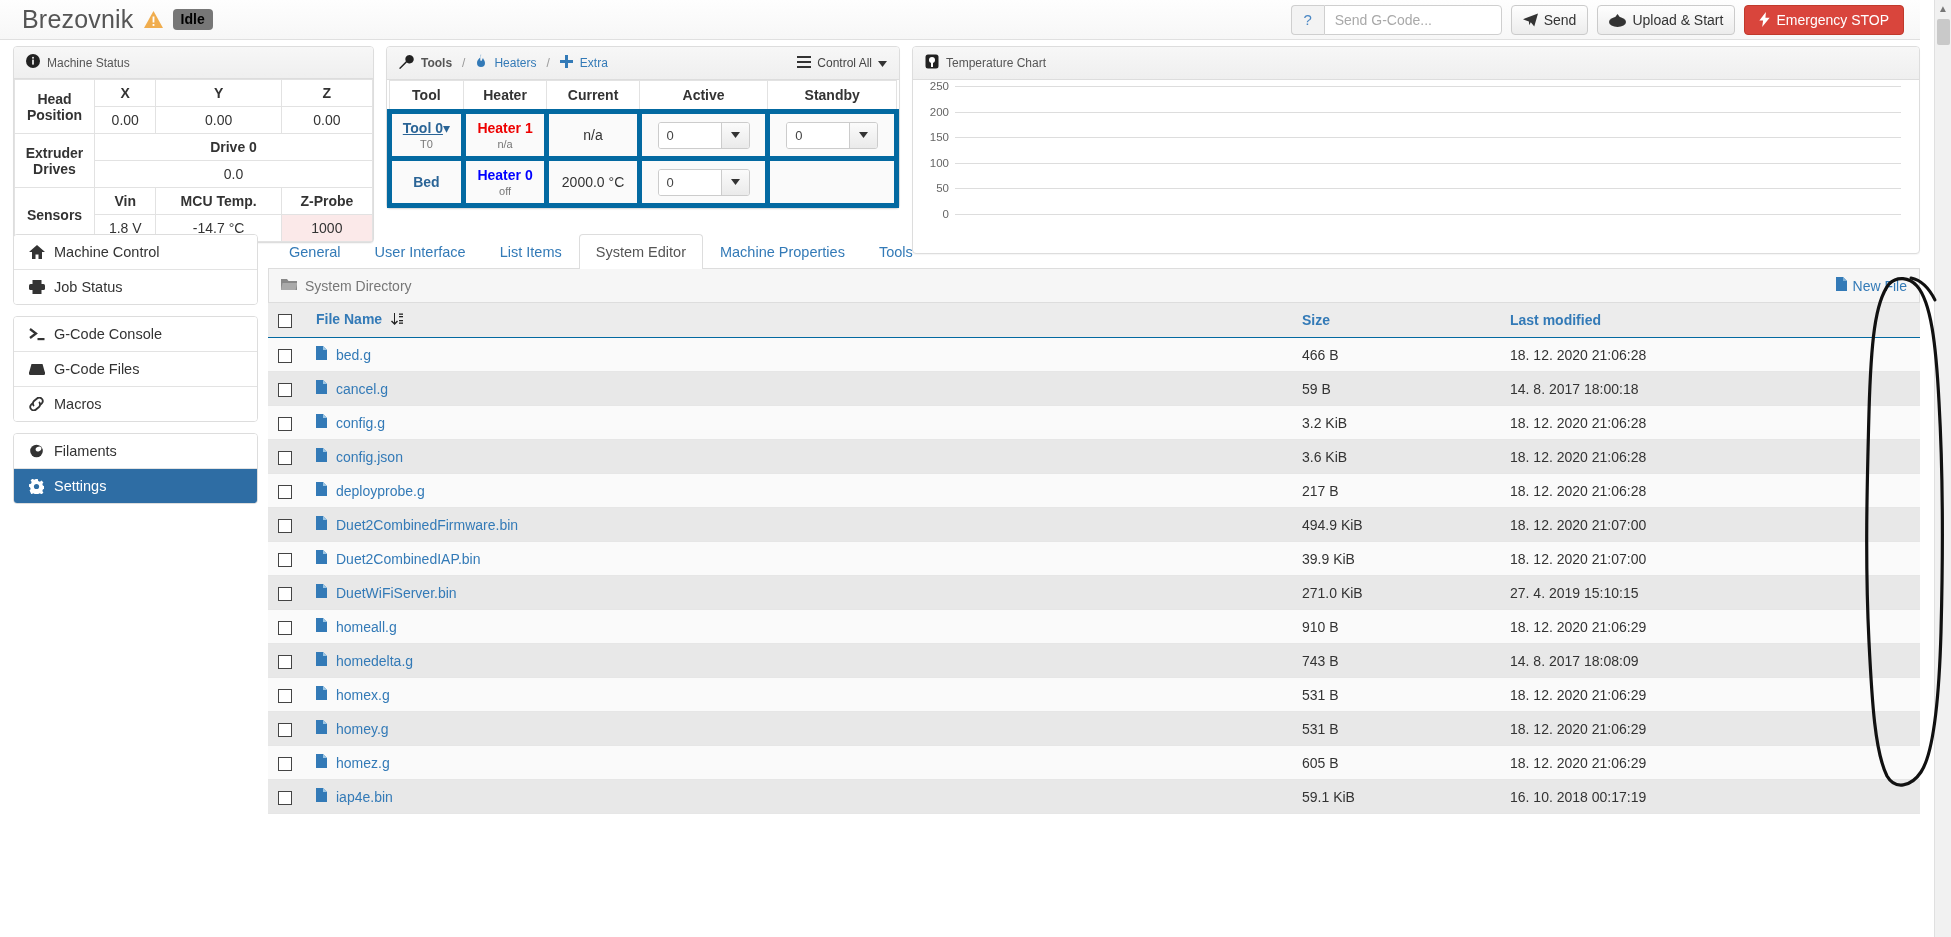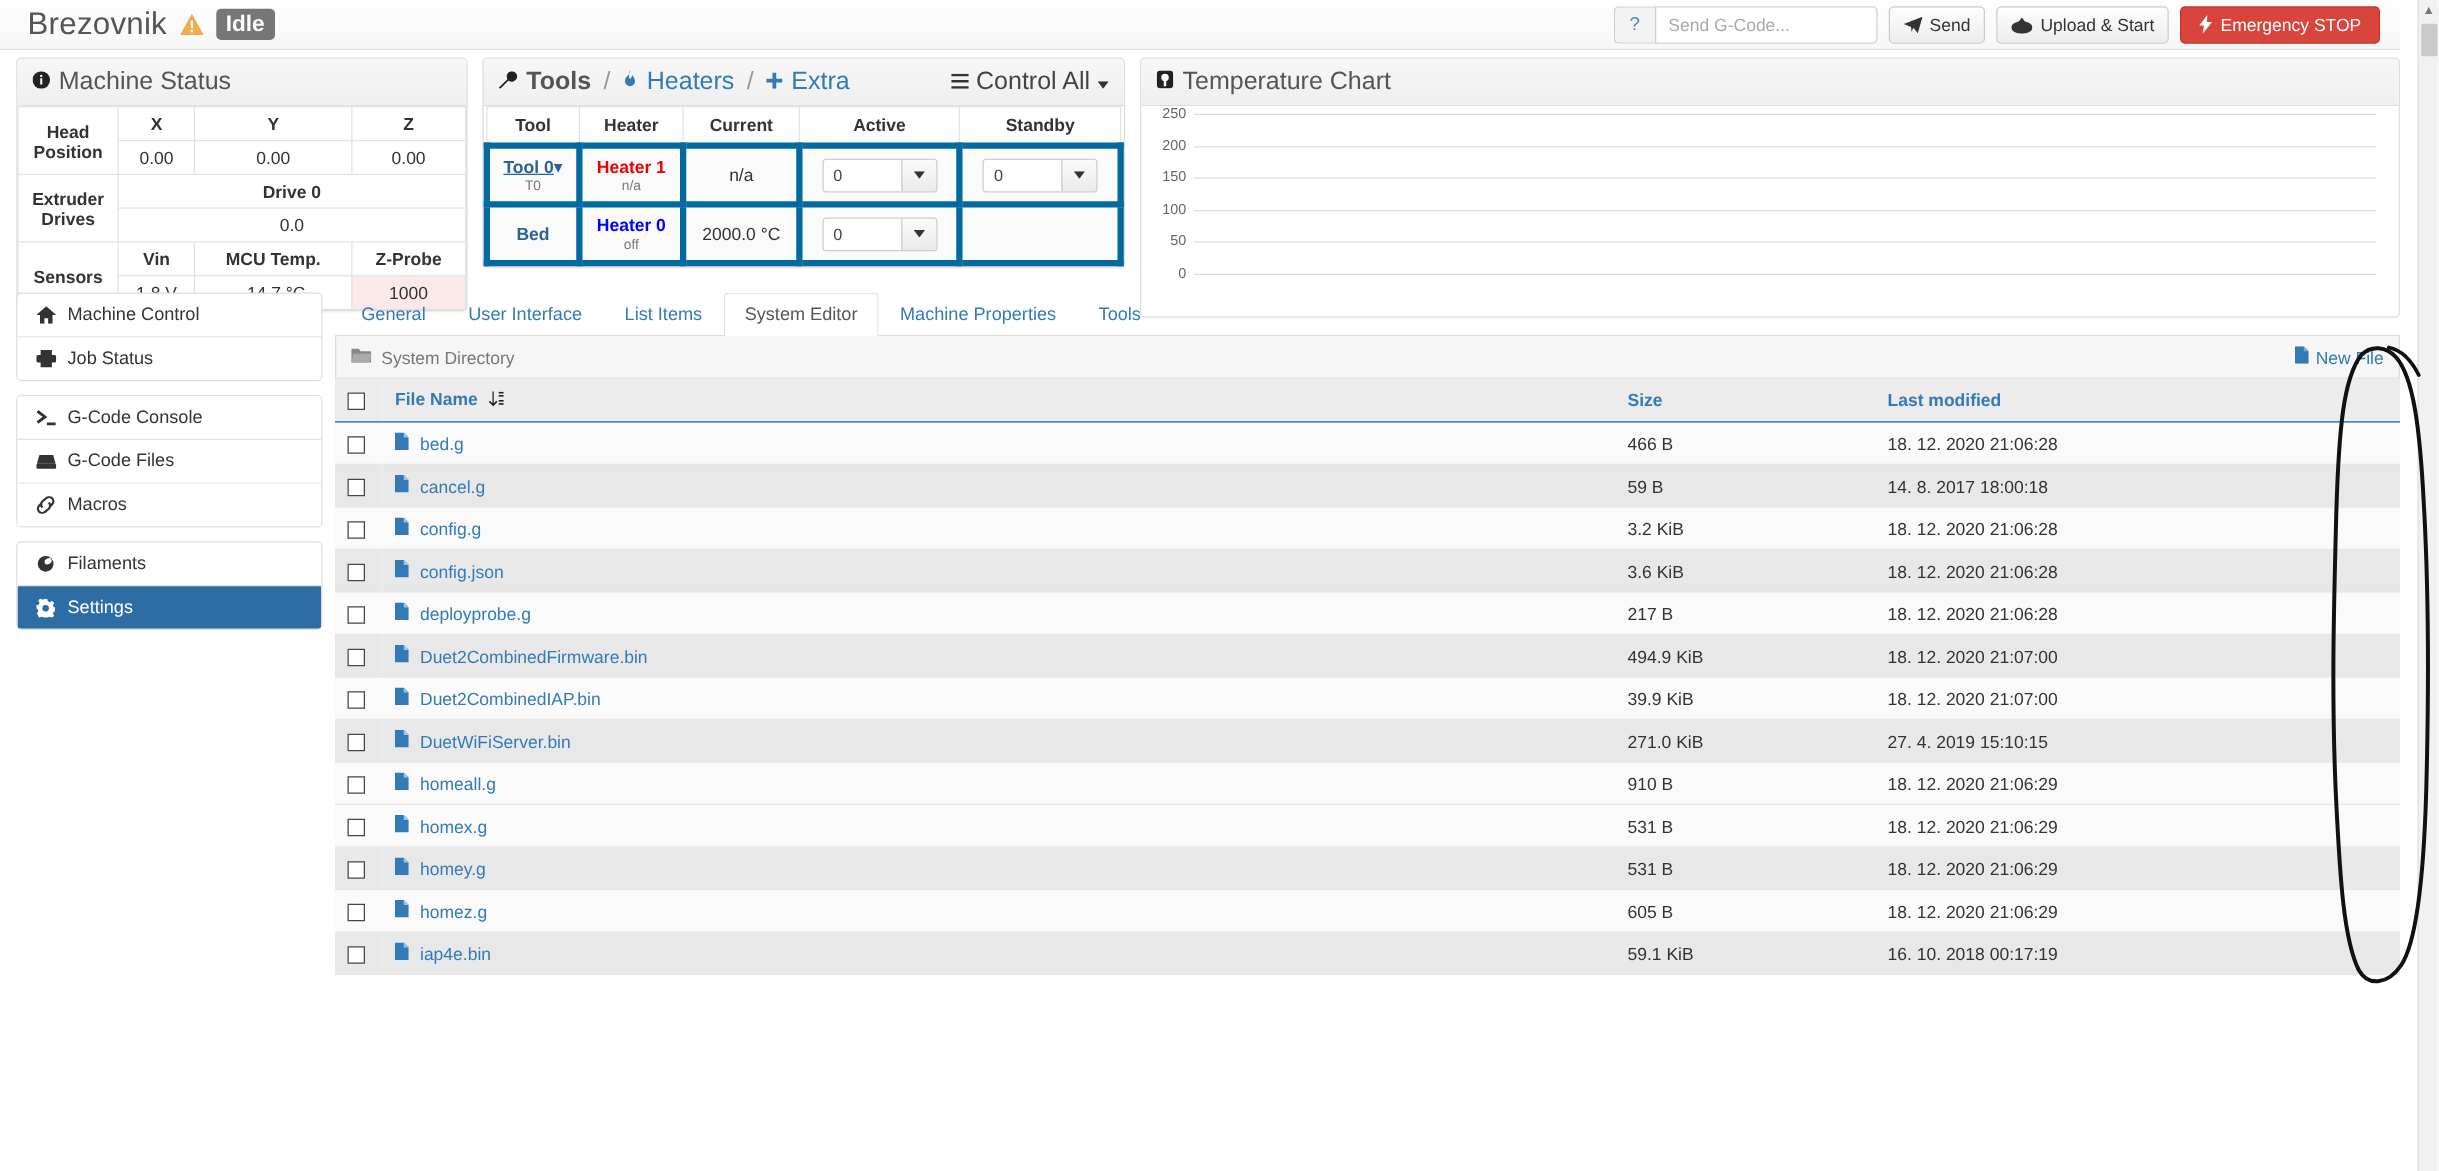--- a/index.html
+++ b/index.html
@@ -22,21 +22,21 @@
     display:flex; align-items:center;
   }
   .brand {
     display:flex; align-items:center; gap:9px;
     margin-left:22px;
   }
   .brand-title { font-size:25px; color:#555; font-weight:400; letter-spacing:.2px; }
   .warn-icon { width:21px; height:19px; position:relative; display:inline-block; }
   .warn-icon svg { display:block; }
   .status-badge {
-    background:#777; color:#ffffff; font-size:18px; font-weight:bold;
+    background:#777; color:#000000; font-size:14px; font-weight:bold;
     padding:3px 8px 4px; border-radius:4px; line-height:1;
   }
   .topbar-right {
     margin-left:auto; display:flex; align-items:center; margin-right:16px; gap:9px;
   }
   .gcode-group { display:flex; align-items:stretch; height:30px; }
   .help-btn {
     width:33px; display:flex;align-items:center;justify-content:center;
     background:#f3f3f3; border:1px solid #cfcfcf; border-right:none;
     border-radius:4px 0 0 4px; color:#4a87c4; font-size:15px; cursor:pointer;
@@ -59,21 +59,21 @@
   .btn svg { display:block; }
 
   
   .panel {
     border:1px solid #ddd; border-radius:4px; background:#fff;
     box-shadow:0 1px 1px rgba(0,0,0,.04);
   }
   .panel-head {
     background: linear-gradient(to bottom,#f7f7f7 0%,#efefef 100%);
     border-bottom:1px solid #ddd; border-radius:3px 3px 0 0;
-    padding:7px 12px; font-size:20px; color:#555;
+    padding:7px 12px; font-size:12px; color:#555;
     display:flex; align-items:center; gap:7px;
   }
   .panel-head .right { margin-left:auto; display:flex; align-items:center; gap:6px; color:#444; cursor:pointer;}
 
   
   #machine-status { position:absolute; left:13px; top:46px; width:361px; }
   table.grid { width:100%; border-collapse:collapse; }
   table.grid td, table.grid th {
     border:1px solid #e2e2e2; text-align:center; font-size:14px;
     padding:5px 4px; color:#333;
@@ -633,20 +633,34 @@
                 <span><svg width="11" height="14" viewBox="0 0 11 14">
                     <path d="M0 0h7l4 4v10H0z" fill="#337ab7"></path>
                     <path d="M7 0l4 4H7z" fill="#9cc6e4"></path>
                   </svg></span>
                 <span class="fname">homeall.g</span>
               </span>
             </td>
             <td class="col-size muted">910 B</td>
             <td class="col-mod muted">18. 12. 2020 21:06:29</td>
           </tr>
+          <tr class="odd">
+            <td class="col-chk"><span class="chk"></span></td>
+            <td class="col-name">
+              <span class="fcell">
+                <span><svg width="11" height="14" viewBox="0 0 11 14">
+                    <path d="M0 0h7l4 4v10H0z" fill="#337ab7"></path>
+                    <path d="M7 0l4 4H7z" fill="#9cc6e4"></path>
+                  </svg></span>
+                <span class="fname">homedelta.g</span>
+              </span>
+            </td>
+            <td class="col-size muted">743 B</td>
+            <td class="col-mod muted">14. 8. 2017 18:08:09</td>
+          </tr>
           <tr class="even">
             <td class="col-chk"><span class="chk"></span></td>
             <td class="col-name">
               <span class="fcell">
                 <span><svg width="11" height="14" viewBox="0 0 11 14">
                     <path d="M0 0h7l4 4v10H0z" fill="#337ab7"></path>
                     <path d="M7 0l4 4H7z" fill="#9cc6e4"></path>
                   </svg></span>
                 <span class="fname">homex.g</span>
               </span>

